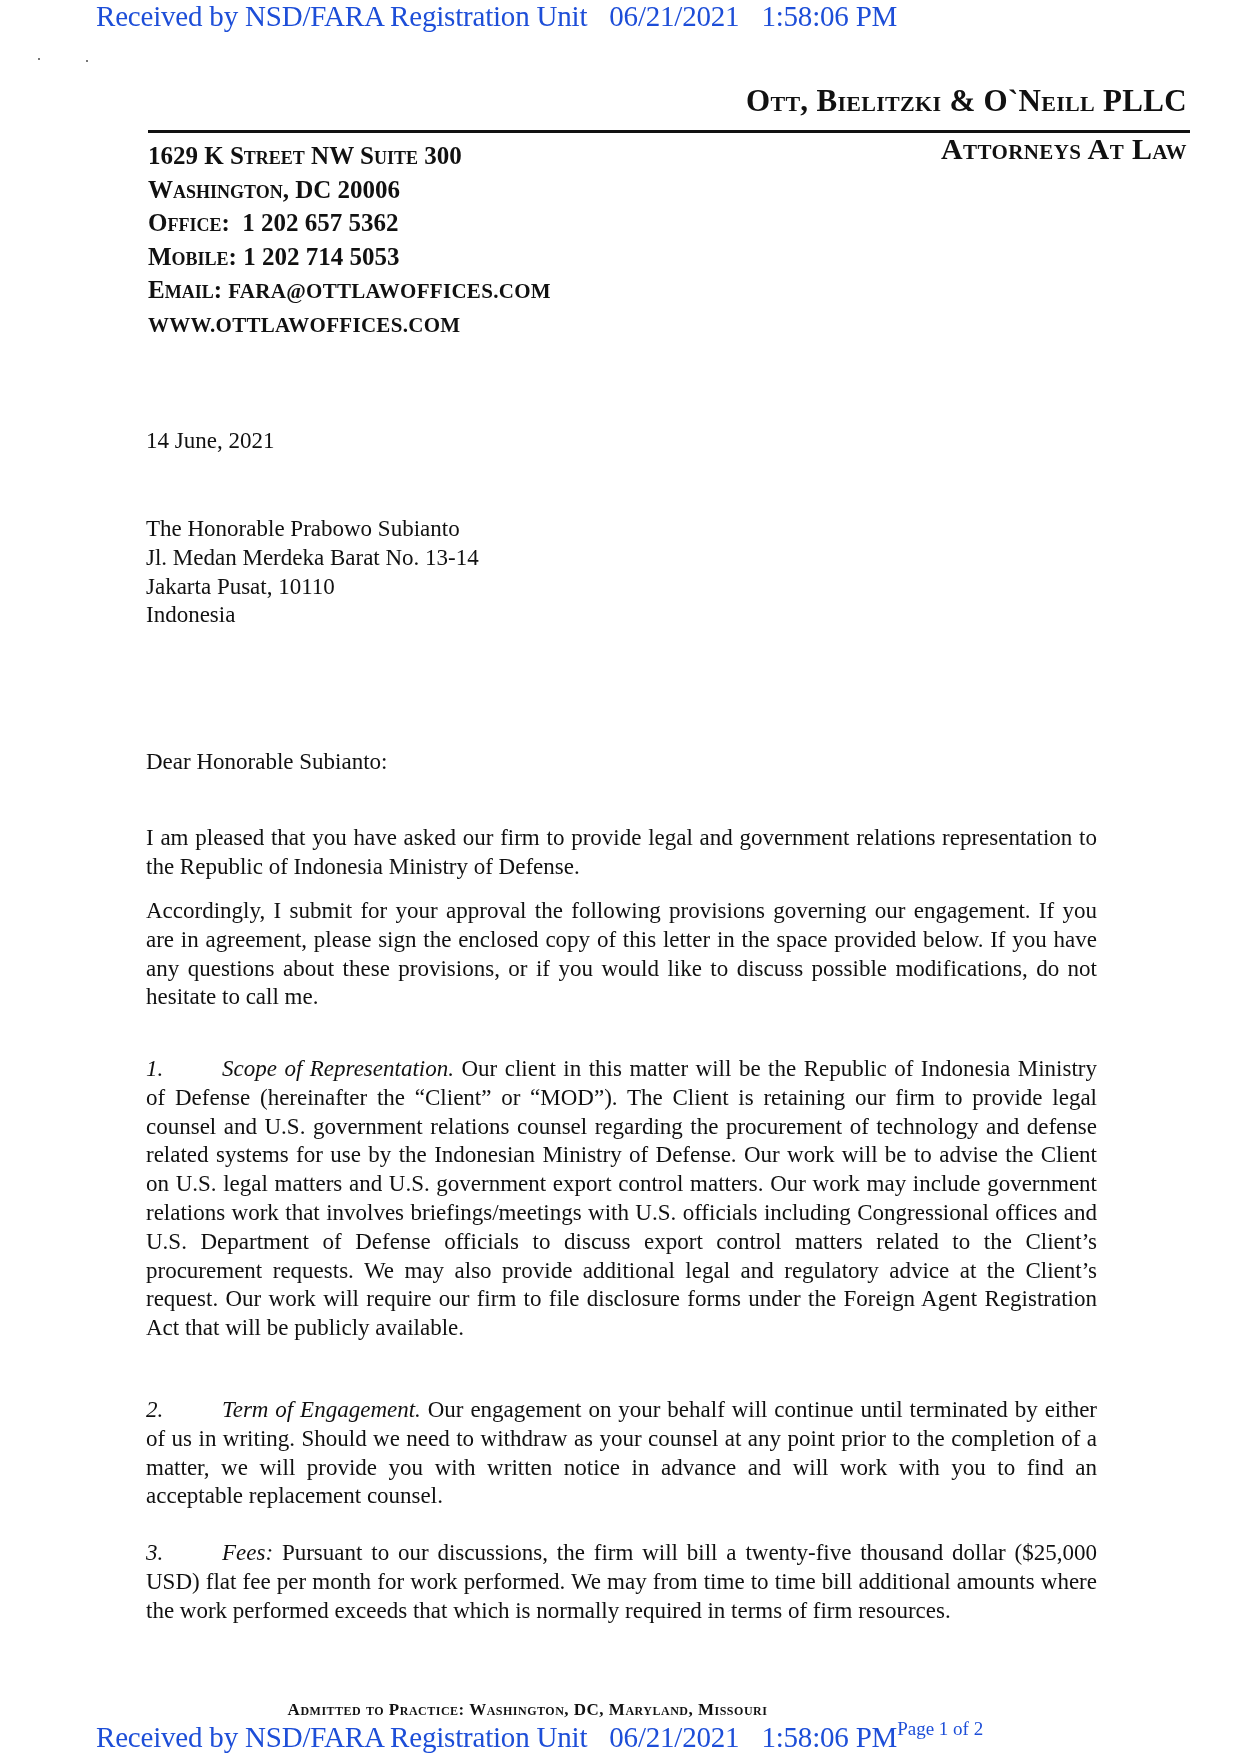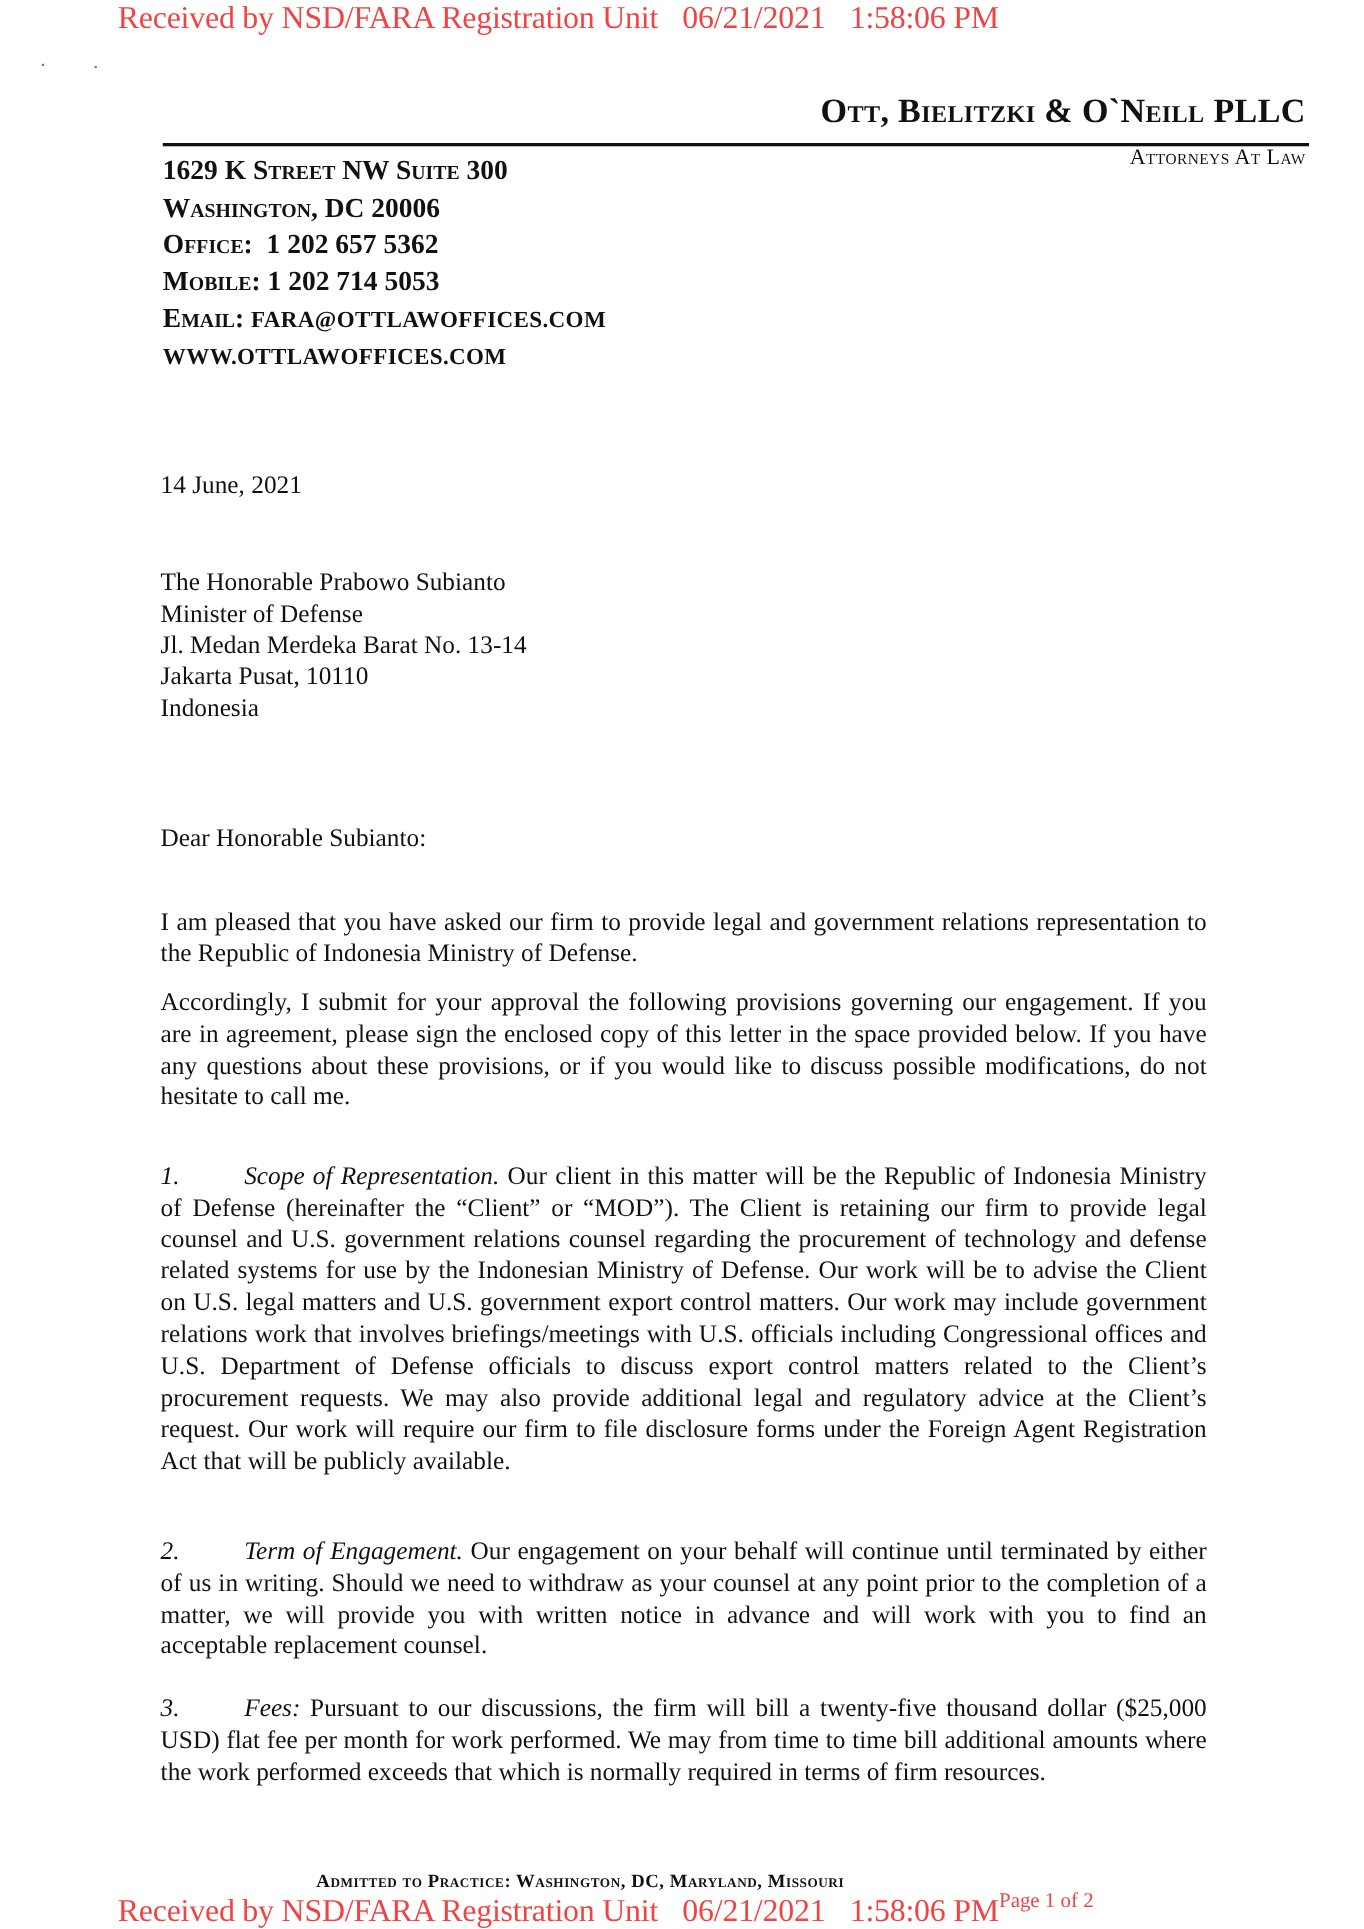--- a/index.html
+++ b/index.html
@@ -1,25 +1,25 @@
 <!DOCTYPE html>
 <html><head>
   <meta charset="utf-8">
   <style>
     html, body { margin: 0; padding: 0; background: #ffffff; }
     body { width: 1240px; height: 1754px; position: relative; overflow: hidden; color: #111; font-family: "Liberation Serif", "DejaVu Serif", serif; }
-    .stamp { position: absolute; left: 107px; font-size: 29px; color: #ef4444; letter-spacing: -0.2px; white-space: nowrap; font-family: "Liberation Serif", serif; }
+    .stamp { position: absolute; left: 96px; font-size: 29px; color: #1d4ed8; letter-spacing: -0.2px; white-space: nowrap; font-family: "Liberation Serif", serif; }
     .stamp .gap { display: inline-block; width: 22px; }
     .stamp-top { top: 0px; }
     .stamp-bottom { top: 1718px; }
     .page-num { font-size: 19px; vertical-align: 12px; letter-spacing: 0; }
     .speck { position: absolute; width: 2px; height: 2px; background: #777; }
     .firm-name { position: absolute; right: 53px; top: 83px; font-size: 31px; font-weight: bold; font-variant: small-caps; letter-spacing: 0.3px; white-space: nowrap; }
     .rule { position: absolute; left: 148px; top: 130px; width: 1042px; height: 3px; background: #111; }
-    .tagline { position: absolute; right: 53px; top: 132px; font-size: 20px; font-weight: normal; font-variant: small-caps; letter-spacing: 0.4px; white-space: nowrap; }
+    .tagline { position: absolute; right: 53px; top: 132px; font-size: 30px; font-weight: bold; font-variant: small-caps; letter-spacing: 0.4px; white-space: nowrap; }
     .address { position: absolute; left: 148px; top: 139px; font-size: 25px; font-weight: bold; line-height: 33.5px; font-variant: small-caps; font-family: Liberation Serif, serif; }
     .address .web { font-size: 21px; font-variant: normal; letter-spacing: 0.3px; }
     .address .email-val { font-size: 21px; font-variant: normal; letter-spacing: 0.3px; }
     .body-text { position: absolute; left: 146px; width: 951px; font-size: 23px; line-height: 28.8px; }
     .justify { text-align: justify; text-align-last: left; margin-top: 19px; }
     .date { top: 427px; }
     .recipient { top: 515px; line-height: 28.8px; }
     .salutation { top: 748px; }
     .p1 { top: 805px; }
     .p2 { top: 878px; }
@@ -57,21 +57,20 @@
   <div>
     <span>Email:</span>&nbsp;<span class="email-val">FARA@OTTLAWOFFICES.COM</span>
   </div>
   <div class="web">WWW.OTTLAWOFFICES.COM</div>
 </div>
 
 <div class="body-text date">14 June, 2021</div>
 
 <div class="body-text recipient">
   <div>The Honorable Prabowo Subianto</div>
-  <div>Minister of Defense</div>
   <div>Jl. Medan Merdeka Barat No. 13-14</div>
   <div>Jakarta Pusat, 10110</div>
   <div>Indonesia</div>
 </div>
 
 <div class="body-text salutation">Dear Honorable Subianto:</div>
 
 <div class="body-text justify p1">I am pleased that you have asked our firm to provide legal and government relations representation to the Republic of Indonesia Ministry of Defense.</div>
 
 <div class="body-text justify p2">Accordingly, I submit for your approval the following provisions governing our engagement. If you are in agreement, please sign the enclosed copy of this letter in the space provided below. If you have any questions about these provisions, or if you would like to discuss possible modifications, do not hesitate to call me.</div>

